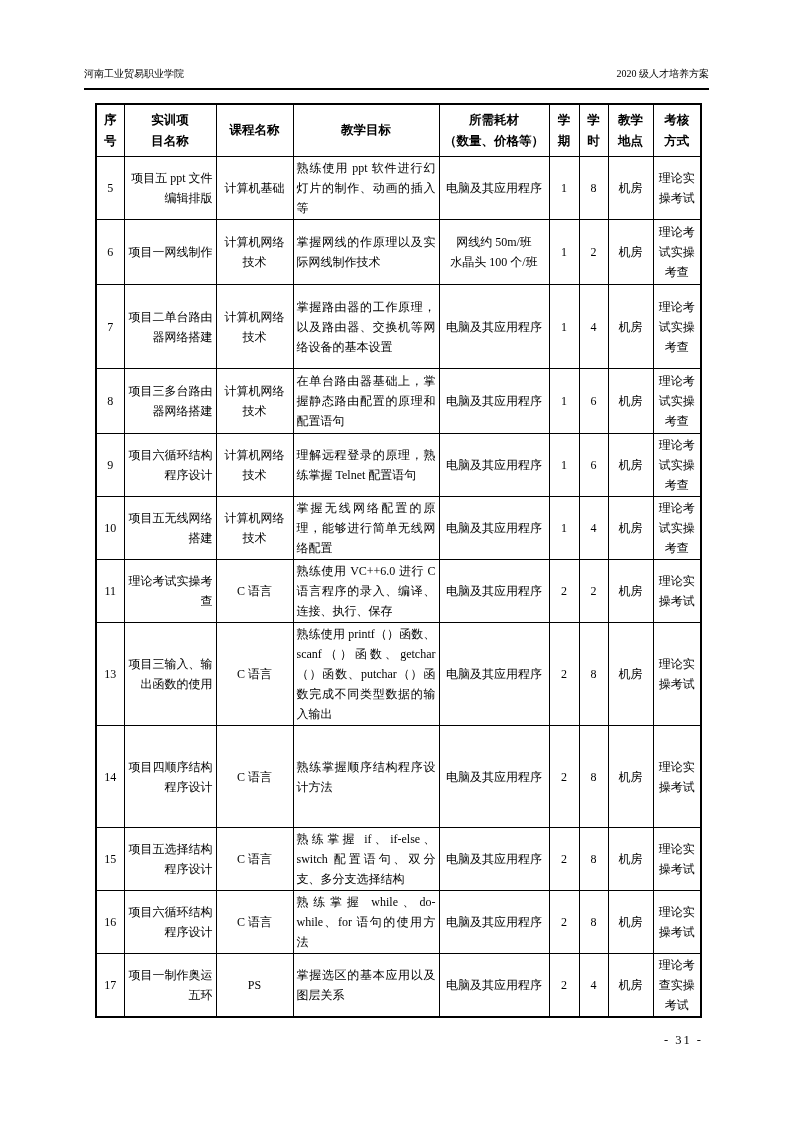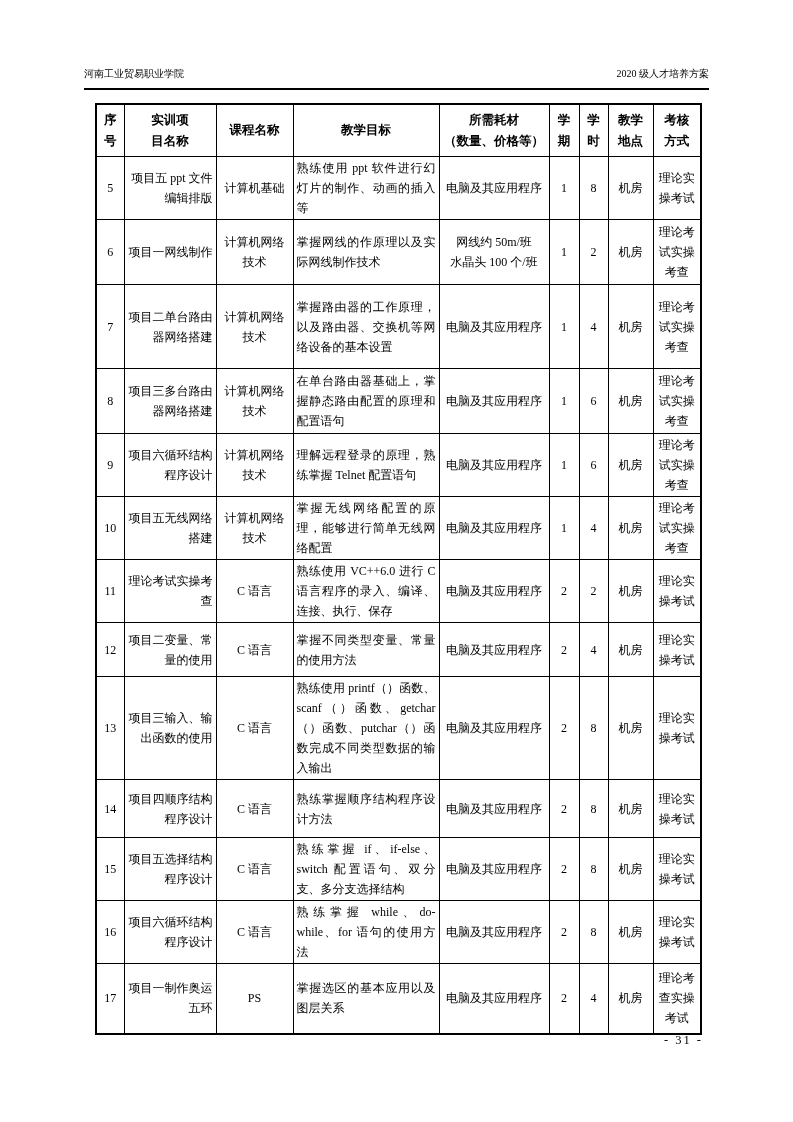--- a/index.html
+++ b/index.html
@@ -197,31 +197,20 @@
           <td class="cell-project">理论考试实操考查</td>
           <td class="cell-course">C 语言</td>
           <td class="cell-objective">熟练使用 VC++6.0 进行 C 语言程序的录入、编译、连接、执行、保存</td>
           <td class="cell-materials">电脑及其应用程序</td>
           <td class="cell-semester">2</td>
           <td class="cell-hours">2</td>
           <td class="cell-location">机房</td>
           <td class="cell-assessment">理论实操考试</td>
         </tr>
 
-        <tr>
-          <td class="cell-no">12</td>
-          <td class="cell-project">项目二变量、常量的使用</td>
-          <td class="cell-course">C 语言</td>
-          <td class="cell-objective">掌握不同类型变量、常量的使用方法</td>
-          <td class="cell-materials">电脑及其应用程序</td>
-          <td class="cell-semester">2</td>
-          <td class="cell-hours">4</td>
-          <td class="cell-location">机房</td>
-          <td class="cell-assessment">理论实操考试</td>
-        </tr>
 
         <tr>
           <td class="cell-no">13</td>
           <td class="cell-project">项目三输入、输出函数的使用</td>
           <td class="cell-course">C 语言</td>
           <td class="cell-objective">熟练使用 printf（）函数、scanf（）函数、getchar（）函数、putchar（）函数完成不同类型数据的输入输出</td>
           <td class="cell-materials">电脑及其应用程序</td>
           <td class="cell-semester">2</td>
           <td class="cell-hours">8</td>
           <td class="cell-location">机房</td>

